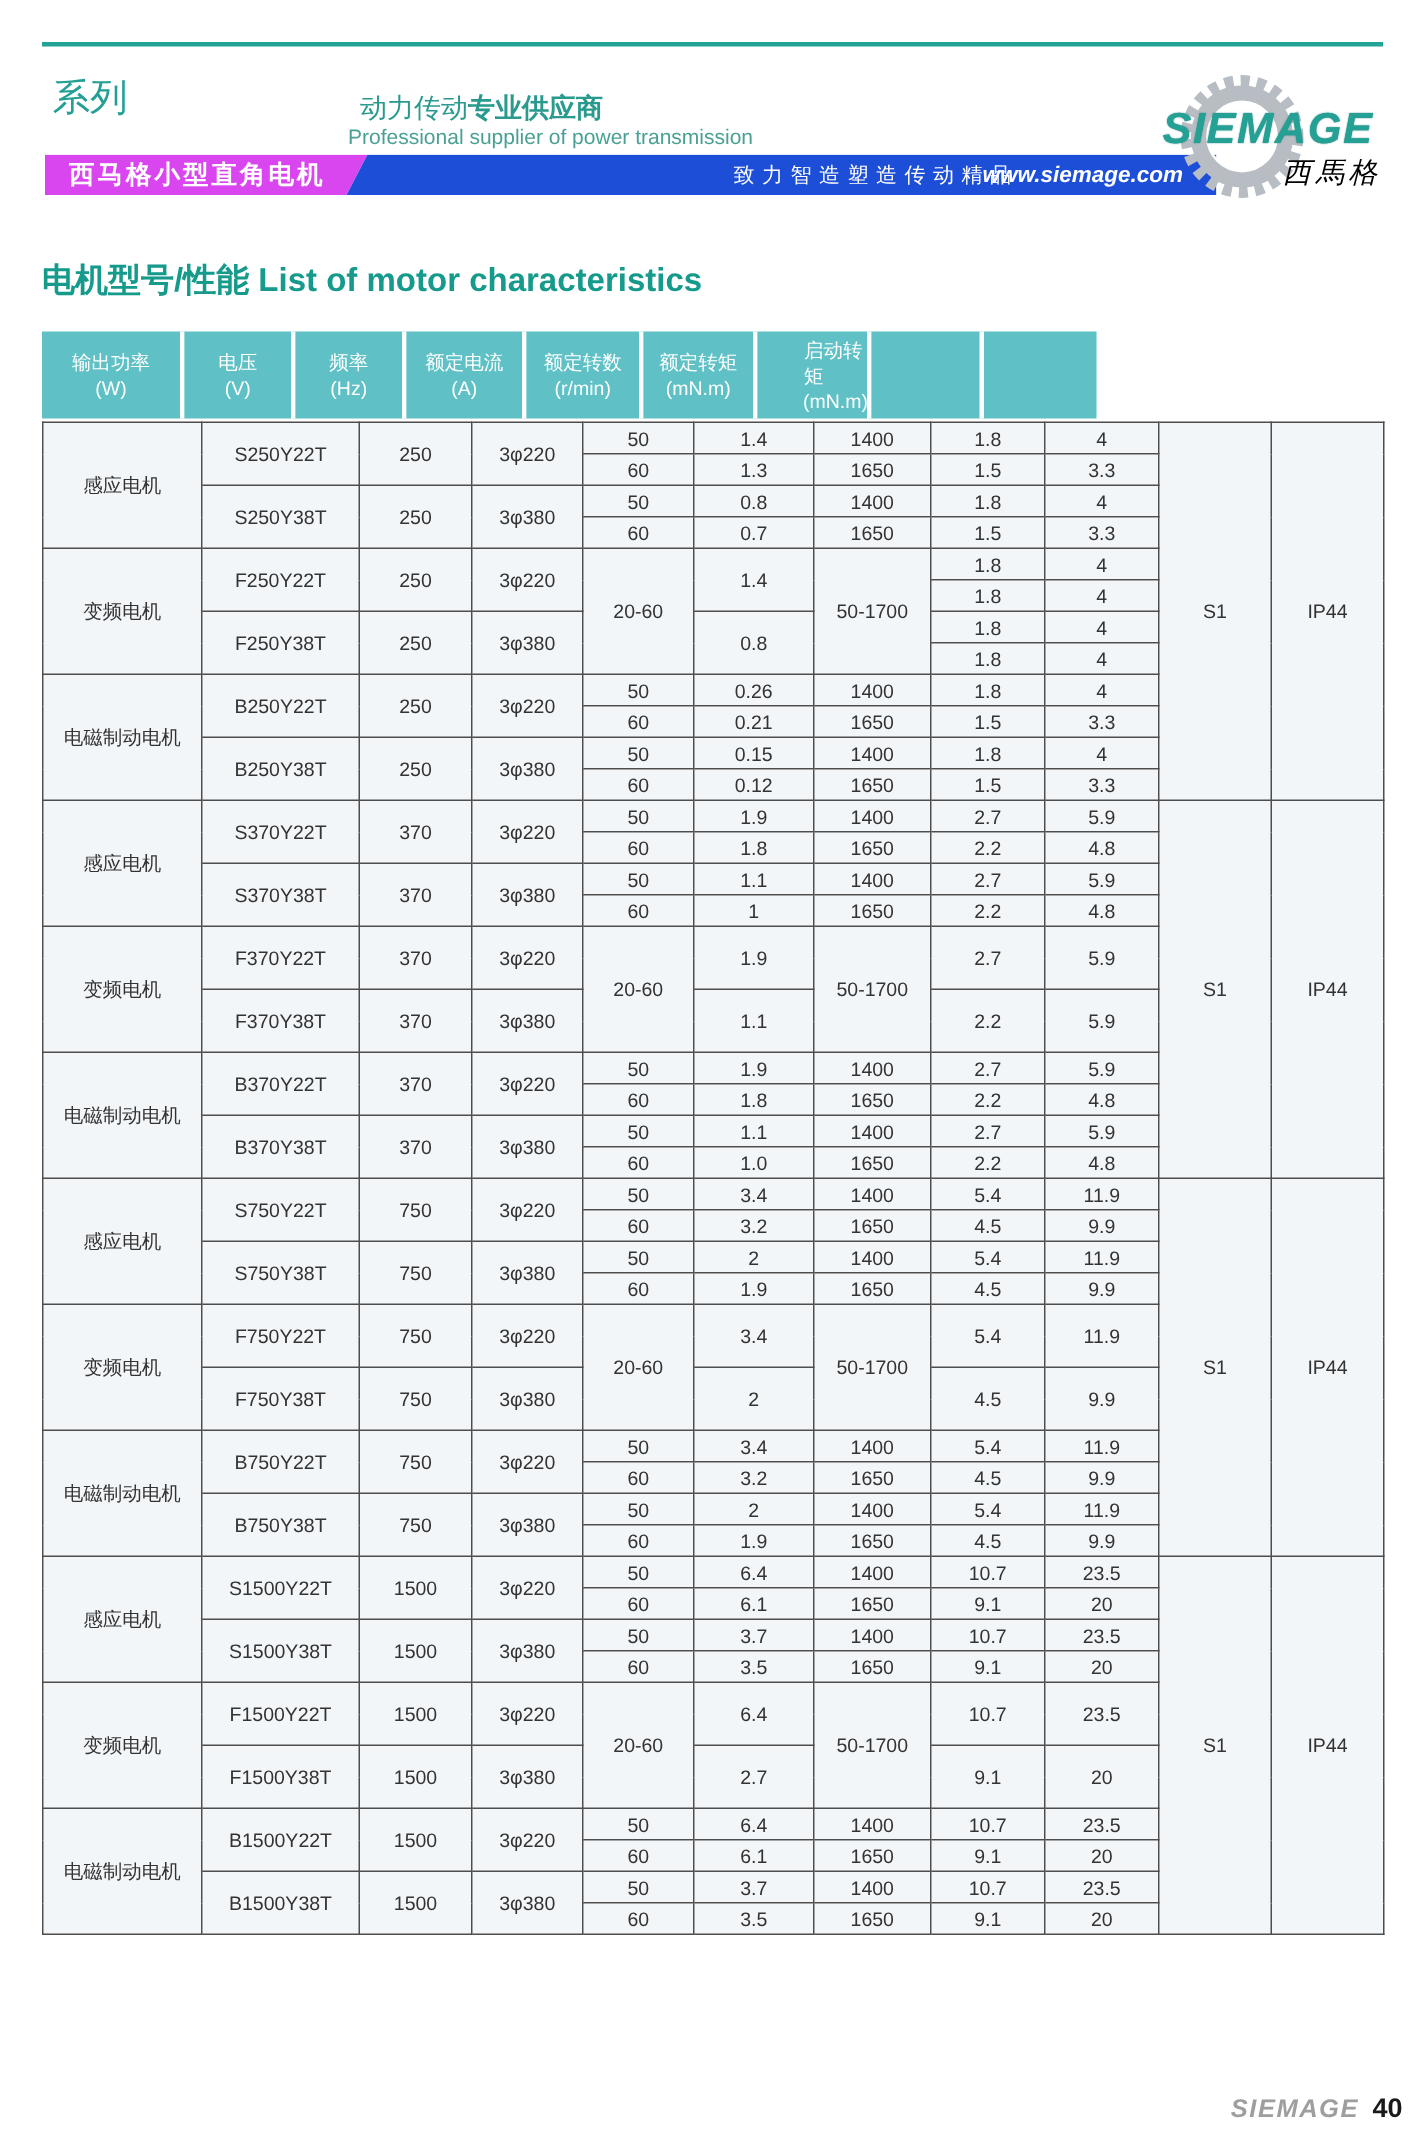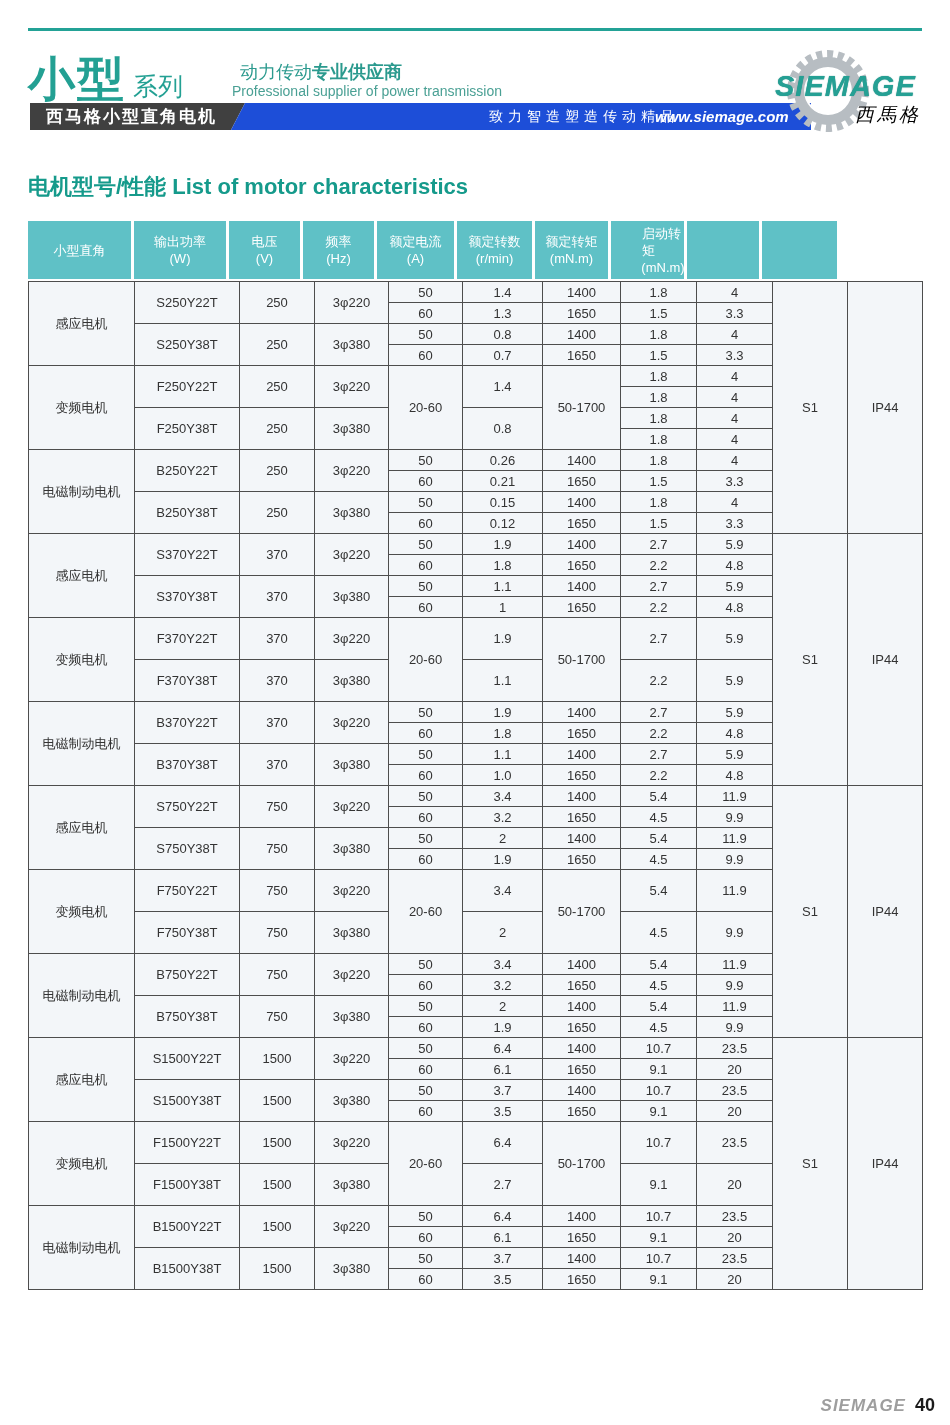--- a/index.html
+++ b/index.html
@@ -13,21 +13,21 @@
   
   .series { position:absolute; left:28px; top:48px; display:flex; align-items:baseline; color:#23a093; }
   .series .main { font-size:47px; font-weight:bold; letter-spacing:2px; }
   .series .suffix { font-size:25px; margin-left:7px; }
   .slogan-cn { position:absolute; left:240px; top:60px; font-size:18px; color:#2b9a8e; }
   .slogan-cn b { font-weight:bold; }
   .slogan-en { position:absolute; left:232px; top:83px; font-size:14px; color:#4aa094; }
 
   .bar-dark {
     position:absolute; left:30px; top:103px; width:215px; height:27px;
-    background:#404040; color:#fff; font-weight:bold; font-size:17px; line-height:27px;
+    background:#d946ef; color:#fff; font-weight:bold; font-size:17px; line-height:27px;
     padding-left:16px; letter-spacing:2px;
     clip-path:polygon(0 0, 100% 0, calc(100% - 14px) 100%, 0 100%);
   }
   .bar-light {
     position:absolute; left:231px; top:103px; width:580px; height:27px;
     background:#1d4ed8; clip-path:polygon(14px 0, 100% 0, 100% 100%, 0 100%);
   }
   .bar-light .tagline {
     position:absolute; left:258px; top:0; line-height:27px;
     color:#ffffff; font-size:14px; letter-spacing:5px;
@@ -69,21 +69,20 @@
   .footer { position:absolute; top:1395px; right:15px; display:flex; align-items:baseline; }
   .footer .f-brand { color:#9e9e9e; font-size:17px; font-weight:bold; font-style:italic; letter-spacing:1px; }
   .footer .f-page { color:#1a1a1a; font-size:18px; font-weight:bold; margin-left:9px; }
 </style>
 </head>
 <body>
 
 <div class="top-rule"></div>
 
 <div class="series">
-  <span class="main">小型</span>
   <span class="suffix">系列</span>
 </div>
 
 <div class="slogan-cn"><span>动力传动</span><b>专业供应商</b></div>
 <div class="slogan-en">Professional supplier of power transmission</div>
 
 <div class="bar-dark">西马格小型直角电机</div>
 <div class="bar-light">
   <span class="tagline">致力智造塑造传动精品</span>
   <span class="website">www.siemage.com</span>
@@ -96,23 +95,20 @@
     <circle cx="50" cy="50" r="25" fill="none" stroke="#ffffff" stroke-width="2"></circle>
   </svg>
   <span class="logo-text">SIEMAGE</span>
   <span class="logo-cn">西馬格</span>
 </div>
 
 <div class="page-title">电机型号/性能 List of motor characteristics</div>
 
 <div class="table-wrap">
   <div class="thead" id="thead">
-      <div class="th" style="width: 106px;">
-        <span>小型直角</span>
-      </div>
       <div class="th" style="width: 95px;">
         <span>输出功率</span>
         <span>(W)</span>
       </div>
       <div class="th" style="width: 74px;">
         <span>电压</span>
         <span>(V)</span>
       </div>
       <div class="th" style="width: 74px;">
         <span>频率</span>

